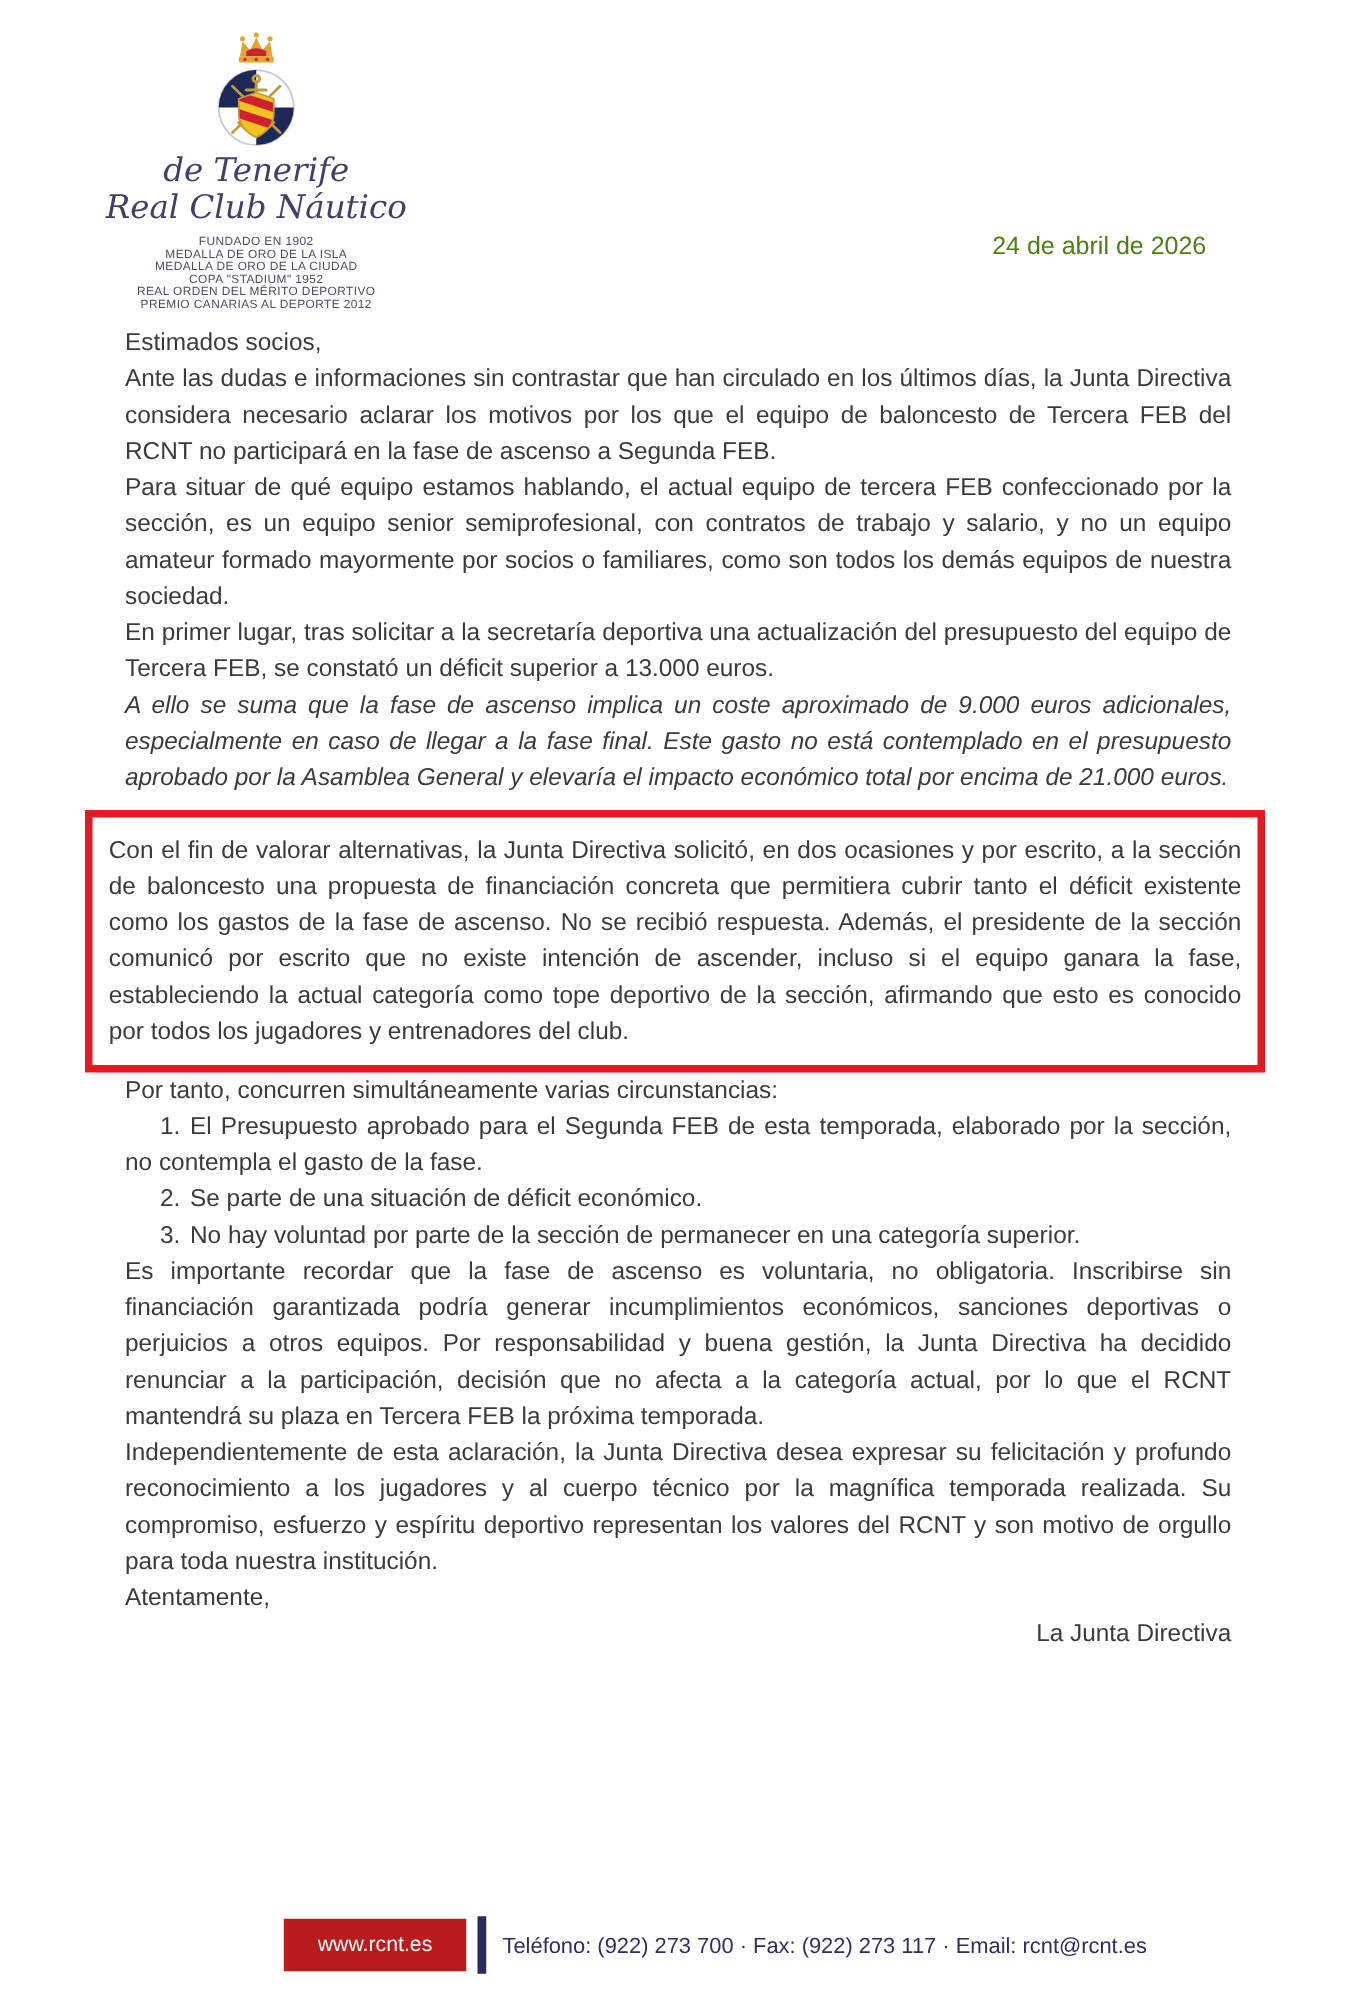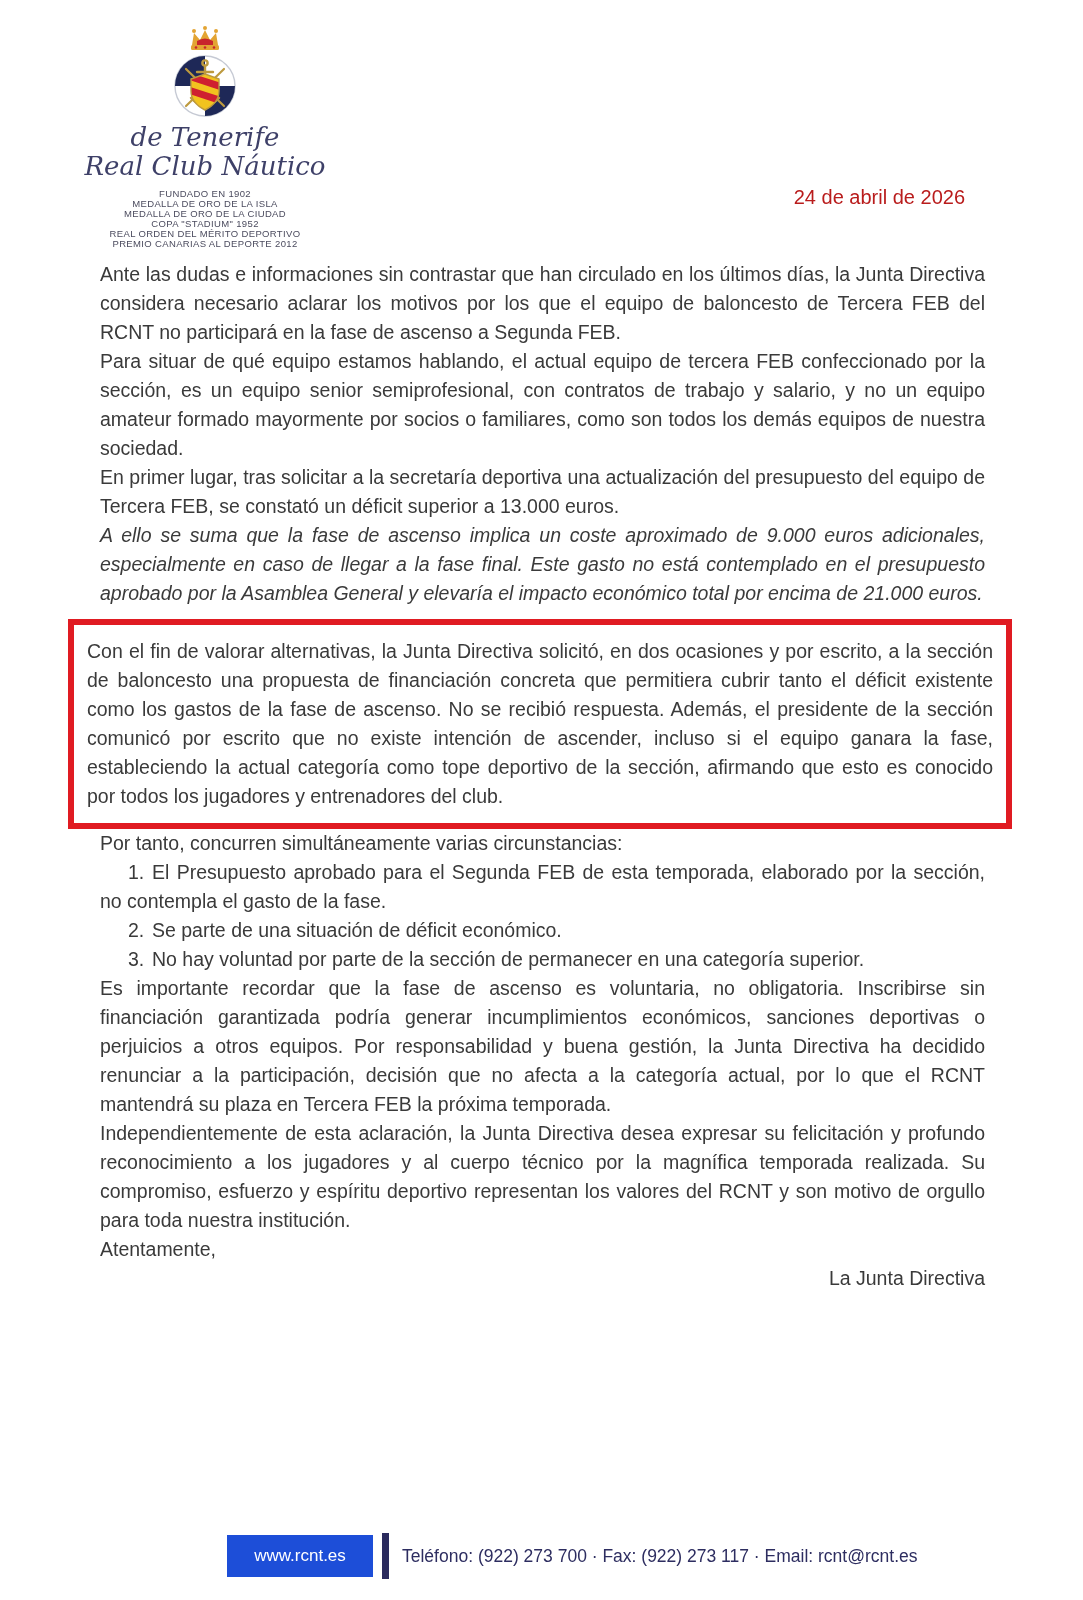--- a/index.html
+++ b/index.html
@@ -12,21 +12,21 @@
   .logo-block { position:absolute; left:80px; top:22px; width:250px; text-align:center; }
   .crest { display:block; margin:0 auto; }
   .club-name {
     font-family:"DejaVu Serif", serif; font-style:italic;
     font-size:26px; line-height:29px; color:#3e4068; margin-top:1px;
   }
   .honors {
     margin-top:8px; font-size:9.5px; line-height:10px;
     letter-spacing:.35px; color:#4b4b5e; text-transform:uppercase;
   }
-  .date { position:absolute; top:186px; right:118px; font-size:20px; color:#b91c1c; }
+  .date { position:absolute; top:186px; right:118px; font-size:20px; color:#4d7c0f; }
 
   
   .letter-body {
     position:absolute; top:260px; left:100px; width:885px;
     font-size:19.5px; line-height:29px; text-align:justify;
   }
   .letter-body p { margin:0; }
   .p-greet   { text-align:left; }
   .p1 { margin-top:38px; }
   .p2 { margin-top:11px; }
@@ -43,21 +43,21 @@
   .li3 { margin-top:16px; text-indent:28px; }
   .num { display:inline-block; min-width:24px; text-indent:0; }
   .p6 { margin-top:31px; }
   .p7 { margin-top:18px; }
   .p-closing   { margin-top:0px; margin-left:65px; text-align:left; }
   .p-signature { margin-top:16px; text-align:right; }
 
   
   .footer { position:absolute; left:227px; top:1533px; display:flex; align-items:center; }
   .web-box {
-    width:146px; height:42px; background:#1d4ed8; color:#ffffff;
+    width:146px; height:42px; background:#b91c1c; color:#ffffff;
     font-size:17px; display:flex; align-items:center; justify-content:center;
     flex:0 0 auto;
   }
   .vbar { width:7px; height:46px; background:#2b2b5e; margin:0 13px 0 9px; flex:0 0 auto; }
   .footer-text { font-size:17.5px; line-height:23px; color:#2d2d60; text-align:left; white-space:nowrap; }
 </style>
 </head>
 <body>
 
 <div class="page">
@@ -113,20 +113,21 @@
       <div>MEDALLA DE ORO DE LA CIUDAD</div>
       <div>COPA "STADIUM" 1952</div>
       <div>REAL ORDEN DEL MÉRITO DEPORTIVO</div>
       <div>PREMIO CANARIAS AL DEPORTE 2012</div>
     </div>
   </div>
 
   <div class="date">24 de abril de 2026</div>
 
   <div class="letter-body">
+    <p class="p-greet">Estimados socios,</p>
 
     <p class="p1">Ante las dudas e informaciones sin contrastar que han circulado en los últimos días, la Junta Directiva considera necesario aclarar los motivos por los que el equipo de baloncesto de Tercera FEB del RCNT no participará en la fase de ascenso a Segunda FEB.</p>
     <p class="p2">Para situar de qué equipo estamos hablando, el actual equipo de tercera FEB confeccionado por la sección, es un equipo senior semiprofesional, con contratos de trabajo y salario, y no un equipo amateur formado mayormente por socios o familiares, como son todos los demás equipos de nuestra sociedad.</p>
     <p class="p3">En primer lugar, tras solicitar a la secretaría deportiva una actualización del presupuesto del equipo de Tercera FEB, se constató un déficit superior a 13.000 euros.</p>
     <p class="p4">A ello se suma que la fase de ascenso implica un coste aproximado de 9.000 euros adicionales, especialmente en caso de llegar a la fase final. Este gasto no está contemplado en el presupuesto aprobado por la Asamblea General y elevaría el impacto económico total por encima de 21.000 euros.</p>
 
     <div class="highlight-box">
       <p>Con el fin de valorar alternativas, la Junta Directiva solicitó, en dos ocasiones y por escrito, a la sección de baloncesto una propuesta de financiación concreta que permitiera cubrir tanto el déficit existente como los gastos de la fase de ascenso. No se recibió respuesta. Además, el presidente de la sección comunicó por escrito que no existe intención de ascender, incluso si el equipo ganara la fase, estableciendo la actual categoría como tope deportivo de la sección, afirmando que esto es conocido por todos los jugadores y entrenadores del club.</p>
     </div>
 

